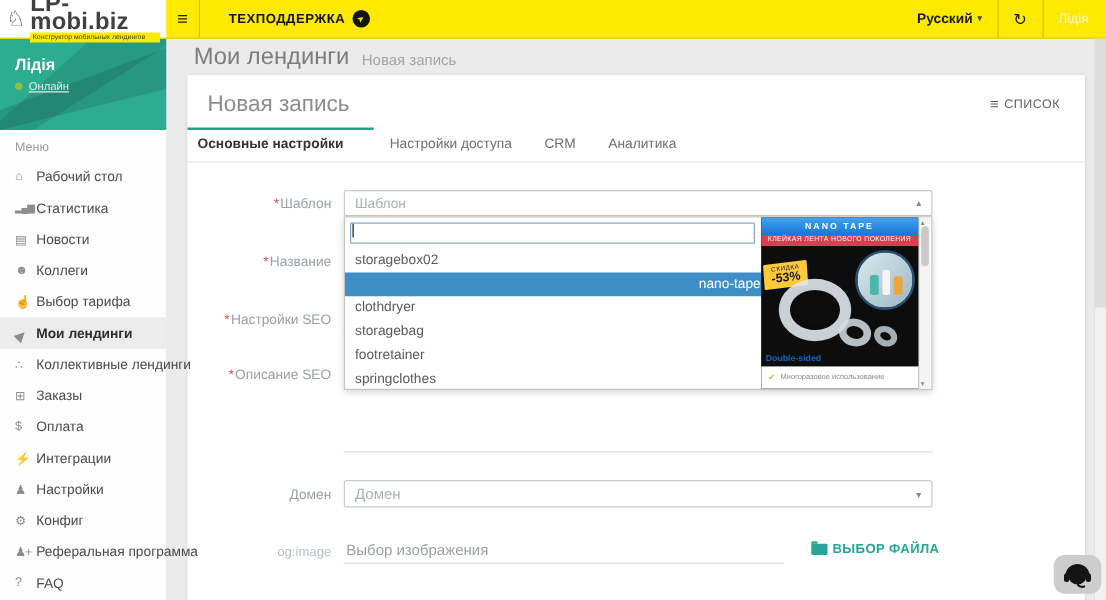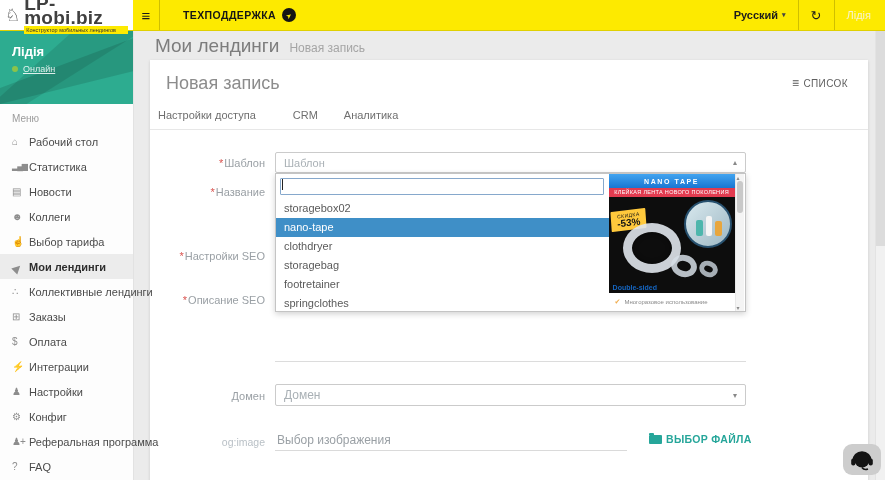--- a/index.html
+++ b/index.html
@@ -95,21 +95,21 @@
   .dd-panel { position:absolute; left:125px; top:43px; width:471px; height:139px;
     background:#fff; border:1px solid #c4c4c4; box-shadow:0 2px 6px rgba(0,0,0,.18);
     display:flex; z-index:10; }
   .dd-left { width:334px; }
   .dd-search { margin:4px; width:324px; height:17px; border:1px solid #86a8cc;
     border-radius:1px; font-size:11px; padding:0 3px; outline:none; color:#333;
     font-family:"Liberation Sans",sans-serif; }
   .dd-caret { position:absolute; left:132px; top:49px; width:1px; height:11px; background:#222; z-index:11; }
   .dd-opts { margin-top:0; }
   .dd-opt { height:19px; line-height:19px; padding-left:8px; font-size:11px; color:#5a5a5a; cursor:pointer; }
-  .dd-opt.selected { background:#3f8fc7; color:#fff; }
+  .dd-opt.selected { background:#3f8fc7; color:#fff;text-align:right; }
   .dd-right { width:137px; display:flex; }
   .preview { width:126px; height:137px; overflow:hidden; background:#0d0d0d; flex:none; }
   .dd-scroll { width:9px; background:#f4f4f4; position:relative; border-left:1px solid #e8e8e8; }
   .dd-thumb { position:absolute; top:7px; left:1px; width:6px; height:32px; background:#c9c9c9; border-radius:3px; }
   .dd-scroll .sc-arrow { position:absolute; left:1px; font-size:6px; color:#8a8a8a; }
   .sc-up { top:0; } .sc-down { bottom:0; }
 
   
   .pv-blue { height:14px; background:linear-gradient(180deg,#41a4f0,#1976d2);
     color:#fff; font-size:7px; font-weight:bold; letter-spacing:1.6px;
@@ -268,37 +268,40 @@
   <div class="card">
     <div class="card-header">
       <span class="card-title">Новая запись</span>
       <span class="list-btn">
         <span class="li-icon">≡</span>
         <span>СПИСОК</span>
       </span>
     </div>
 
     <div class="tabs">
+      <div class="tab active">
+        <span>Основные настройки</span>
+      </div>
       <div class="tab">
         <span>Настройки доступа</span>
       </div>
       <div class="tab">
         <span>CRM</span>
       </div>
       <div class="tab">
         <span>Аналитика</span>
       </div>
     </div>
 
     <div class="form-area">
 
       <div class="f-label" style="top:27px;">
         <i class="req">*</i><span>Шаблон</span>
       </div>
-      <div class="f-label" style="top:56px;text-align:right;">
+      <div class="f-label" style="top:74px;text-align:right;">
         <i class="req">*</i><span>Название</span>
       </div>
       <div class="f-label" style="top:120px;">
         <i class="req">*</i><span>Настройки SEO</span>
       </div>
       <div class="f-label" style="top:164px;padding-left:20px;">
         <i class="req">*</i><span>Описание SEO</span>
       </div>
       <div class="f-label" style="top:260px;">
         <span>Домен</span>

